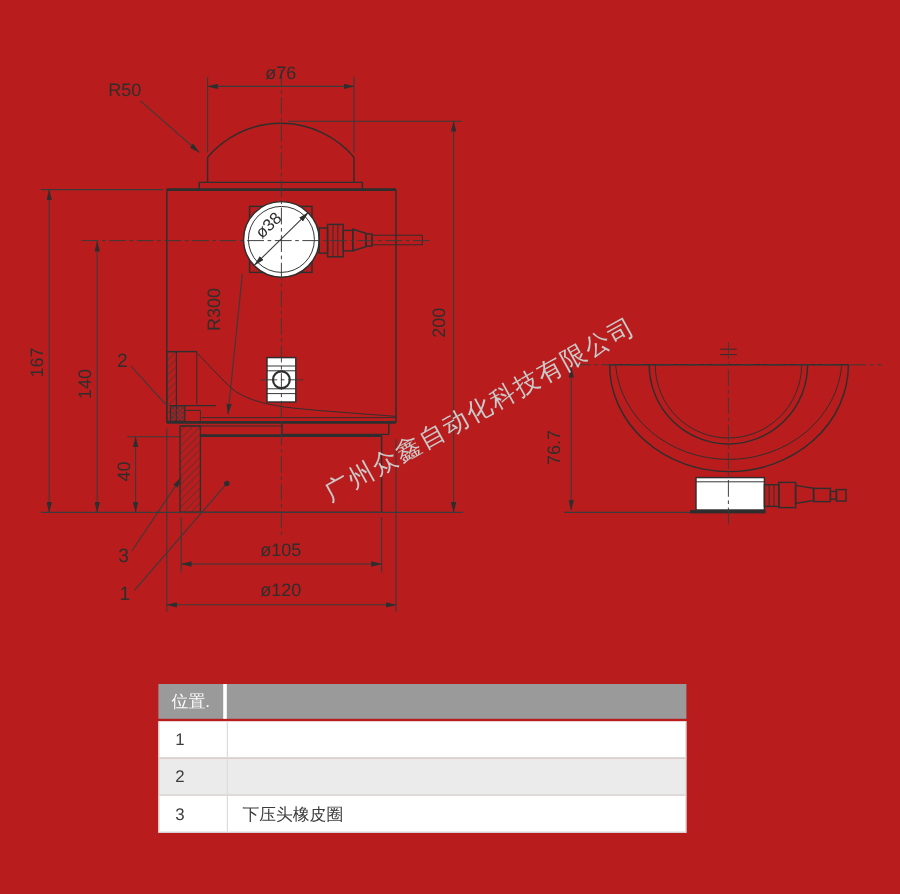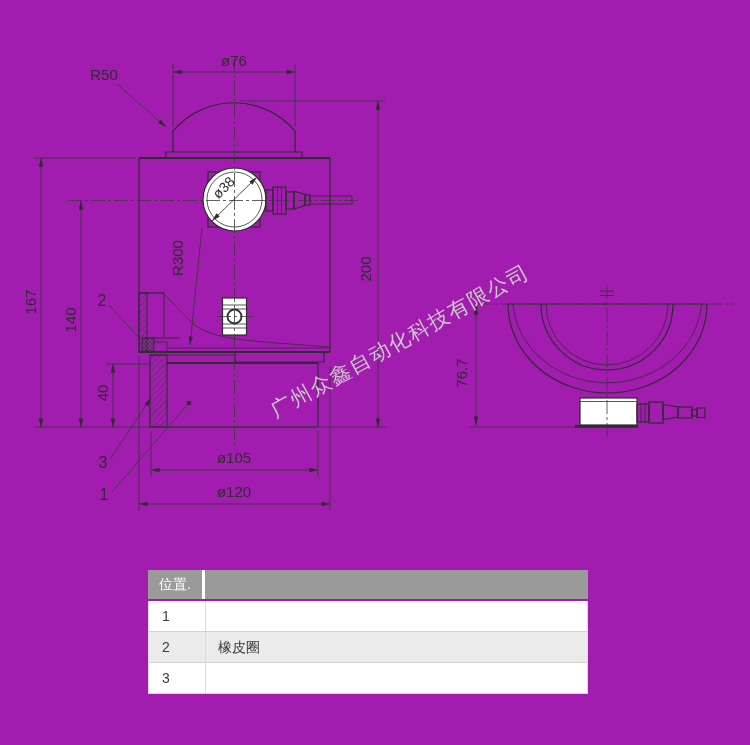--- a/index.html
+++ b/index.html
@@ -1,32 +1,32 @@
 <!DOCTYPE html>
 <html><head>
 <meta charset="utf-8">
 <style>
   html,body{margin:0;padding:0;background:#fff;}
-  #stage{position:relative;width:750px;height:745px;background:#a21caf;overflow:hidden;
+  #stage{position:relative;width:750px;height:745px;background:#b91c1c;overflow:hidden;
          font-family:"Liberation Sans","DejaVu Sans",sans-serif;}
   svg{position:absolute;left:0;top:0;}
   svg text{font-family:"Liberation Sans","DejaVu Sans",sans-serif;fill:#2e2e2e;}
   .o{stroke:#2e2e2e;stroke-width:1.2;fill:none;}
   .ot{stroke-width:2.2;}
   .tn{stroke-width:0.8;}
   .wf{fill:#fff;}
   .dm{stroke:#3a3a3a;stroke-width:0.9;fill:none;}
   .cl{stroke:#3a3a3a;stroke-width:0.8;fill:none;stroke-dasharray:14 3 3 3;}
   .dimtxt{font-size:15px;}
   .parttxt{font-size:16px;}
   .d38txt{font-size:14px;}
   #watermark{position:absolute;left:272px;top:398px;transform:rotate(-29deg);
              transform-origin:0 50%;font-size:21px;color:#c9c9c9;letter-spacing:1.5px;
              white-space:nowrap;user-select:none;}
-  #spec-table{position:absolute;left:148px;top:570px;width:440px;font-size:14px;}
+  #spec-table{position:absolute;left:132px;top:570px;width:440px;font-size:14px;}
   .thead{display:flex;height:29px;background:#9a9a9a;color:#fff;}
   .th1{width:57px;box-sizing:border-box;padding-left:11px;line-height:29px;border-right:3px solid #fff;}
   .th2{flex:1;padding-left:12px;line-height:29px;}
   .tbody{margin-top:2px;}
   .trow{display:flex;height:30px;line-height:30px;color:#3c3c3c;background:#fff;
         border-left:1px solid #dcdcdc;border-right:1px solid #dcdcdc;border-bottom:1px solid #d2d2d2;}
   .trow.alt{background:#ebebeb;}
   .td1{width:57px;box-sizing:border-box;padding-left:13px;border-right:1px solid #dcdcdc;}
   .td2{flex:1;padding-left:12px;}
 </style>
@@ -196,21 +196,21 @@
 <div id="spec-table">
   <div class="thead">
     <div class="th1">位置.</div>
   </div>
   <div class="tbody">
     <div class="trow">
       <div class="td1">1</div>
     </div>
     <div class="trow alt">
       <div class="td1">2</div>
-      <div class="td2">橡皮圈</div>
     </div>
     <div class="trow">
       <div class="td1">3</div>
+      <div class="td2">下压头橡皮圈</div>
     </div>
   </div>
 </div>
 
 </div>
 
 </body></html>

